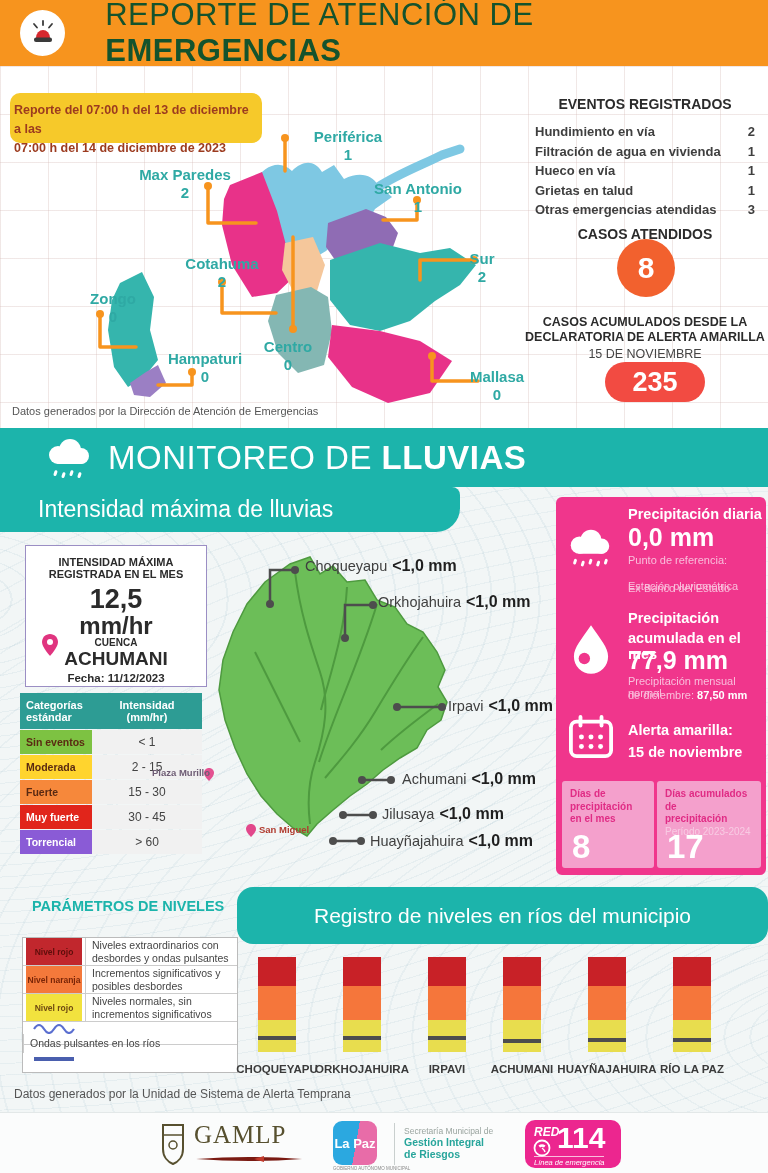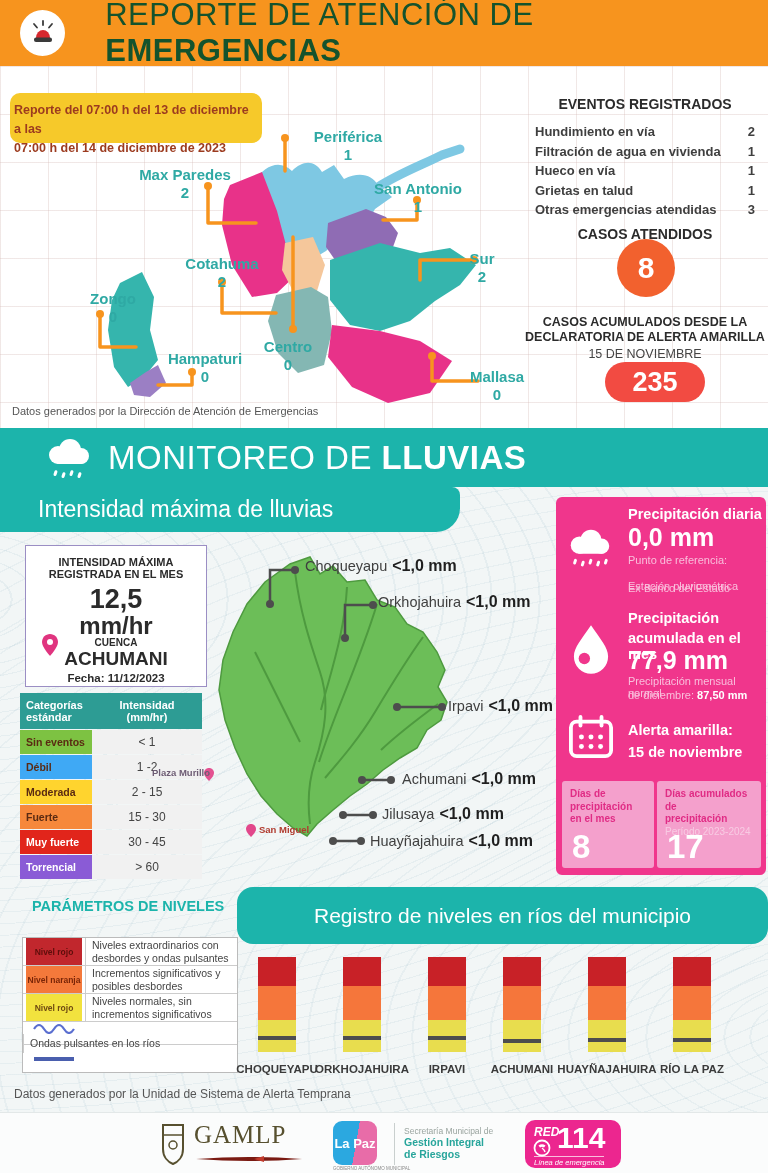--- a/index.html
+++ b/index.html
@@ -282,24 +282,20 @@
           </div>
         <div class="c2">
             <span style="text-align:center;"><span>Intensidad</span><br><span>(mm/hr)</span></span>
           </div>
       </div>
       <div class="itrow">
           <div class="c1" style="background:#7DC242;">Sin eventos</div>
           <div class="c2">&lt; 1</div>
         </div>
       <div class="itrow">
-          <div class="c1" style="background:#3FA9F5;">Débil</div>
-          <div class="c2">1 -2</div>
-        </div>
-      <div class="itrow">
           <div class="c1" style="background:#FFD42E;">Moderada</div>
           <div class="c2">2 - 15</div>
         </div>
       <div class="itrow">
           <div class="c1" style="background:#F6883B;">Fuerte</div>
           <div class="c2">15 - 30</div>
         </div>
       <div class="itrow">
           <div class="c1" style="background:#E1251B;color:#fff;">Muy fuerte</div>
           <div class="c2">30 - 45</div>

